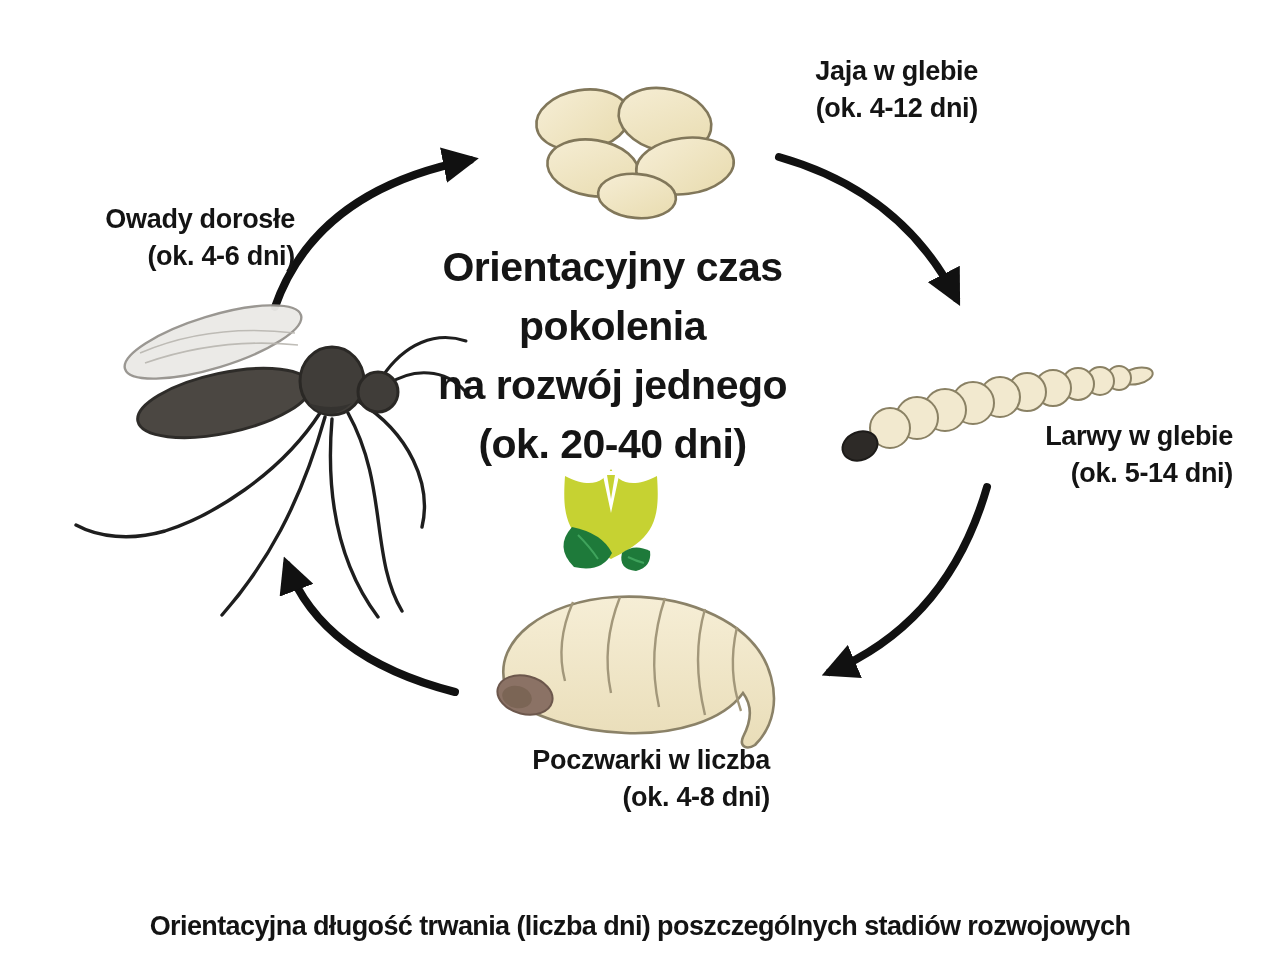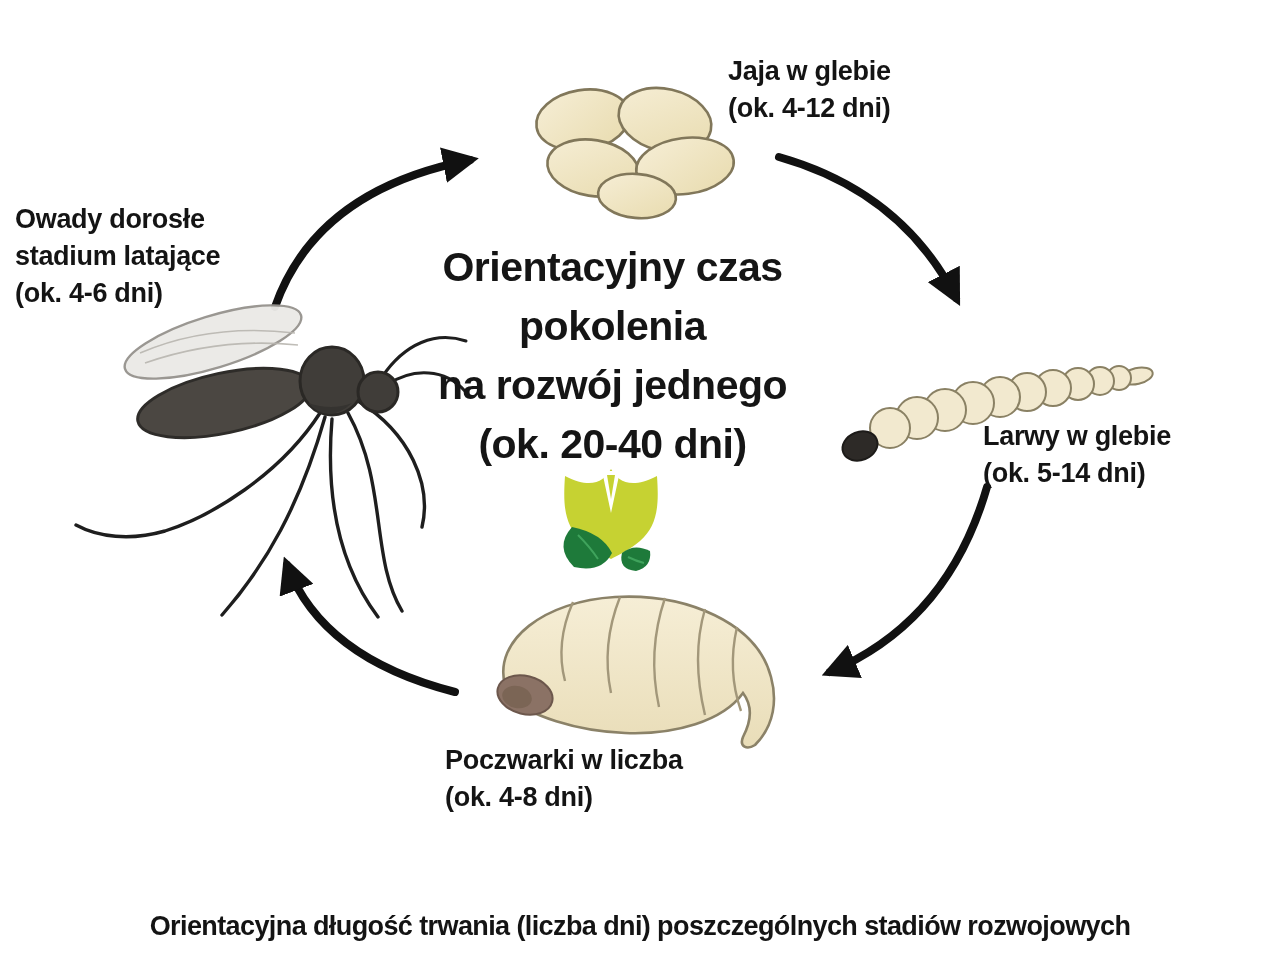--- a/index.html
+++ b/index.html
@@ -7,21 +7,21 @@
     width:1280px;height:960px;position:relative;overflow:hidden;
     background:#ffffff;
     font-family:"Liberation Sans","DejaVu Sans",sans-serif;
     color:#141414;
   }
   .abs{position:absolute;}
   .label{
     font-weight:bold;
     font-size:27px;
     line-height:37px;
-    text-align:left;
+    text-align:right;
     color:#141414;
     letter-spacing:-0.3px;
   }
   .center-title{
     font-weight:bold;
     font-size:41px;
     line-height:59px;
     text-align:center;
     color:#151515;
     letter-spacing:-0.5px;
@@ -155,21 +155,20 @@
   <path d="M 76,94 Q 84,98 92,100" fill="none" stroke="#3fa35c" stroke-width="2"></path>
 </svg>
 
 <div class="abs label" style="left:728px;top:53px;width:250px;">
   <div>Jaja w glebie</div>
   <div>(ok. 4-12 dni)</div>
 </div>
 
 <div class="abs label" style="left:15px;top:201px;width:280px;">
   <div>Owady dorosłe</div>
-  <div>stadium latające</div>
   <div>(ok. 4-6 dni)</div>
 </div>
 
 <div class="abs label" style="left:983px;top:418px;width:250px;">
   <div>Larwy w glebie</div>
   <div>(ok. 5-14 dni)</div>
 </div>
 
 <div class="abs label" style="left:445px;top:742px;width:325px;">
   <div>Poczwarki w liczba</div>

